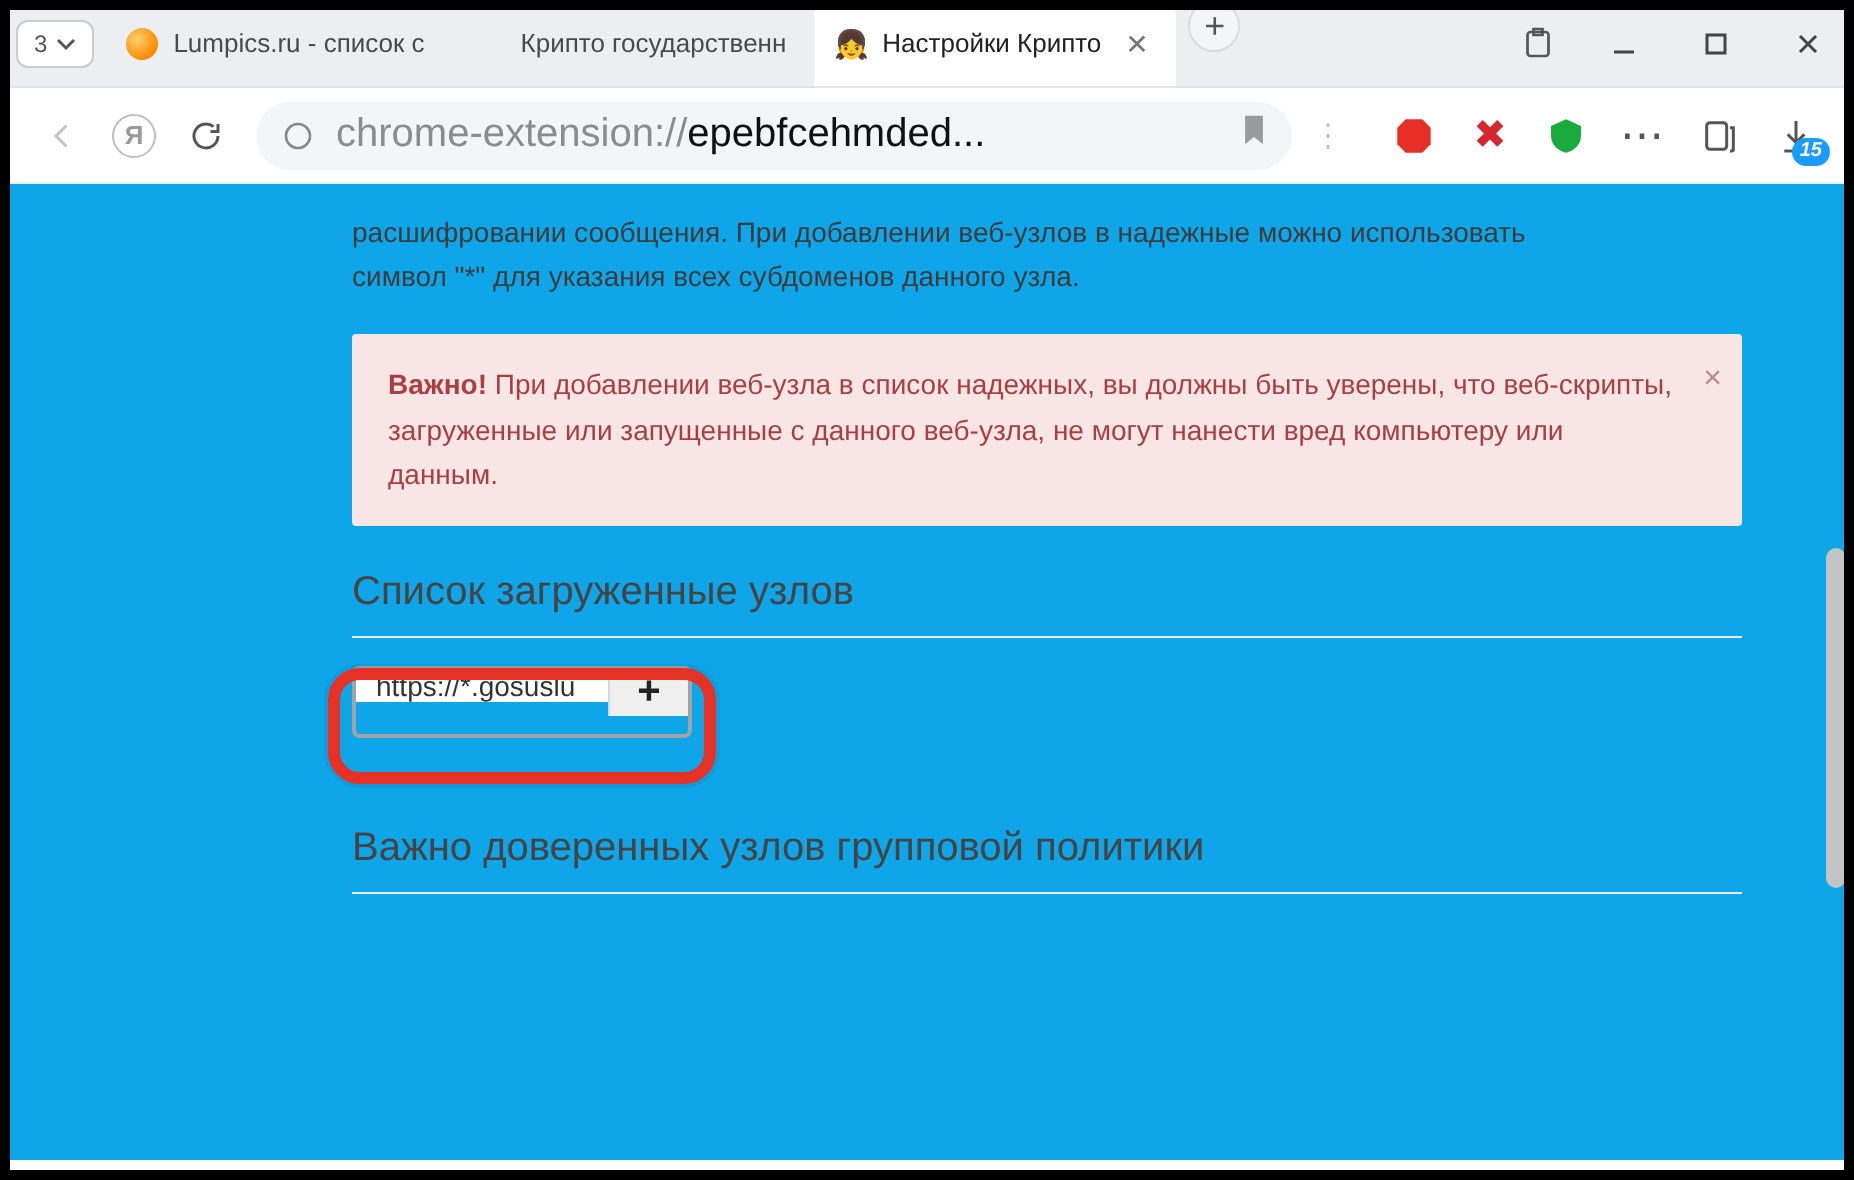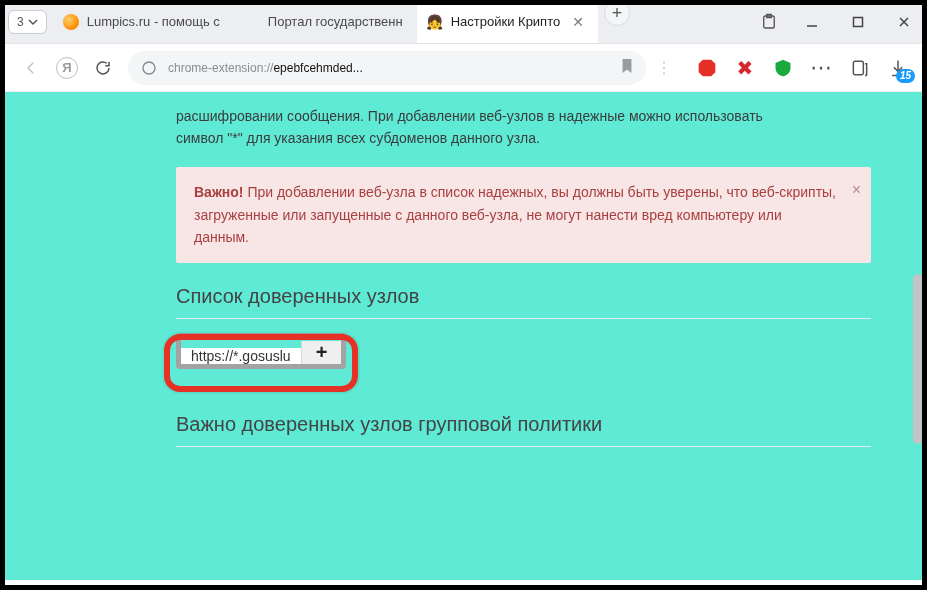--- a/index.html
+++ b/index.html
@@ -71,21 +71,21 @@
   .addrbar {
     display: flex; align-items: center; height: 48px; gap: 10px;
     padding: 0 18px 0 16px; background: #fff;
     border-bottom: 1px solid #eee;
   }
   .nav-btn { width: 30px; height: 30px; display:flex; align-items:center; justify-content:center; color:#555; border-radius:50%; }
   .nav-btn.disabled { color: #c4c5c7; }
   .yandex-pill { width: 22px; height: 22px; border:1.5px solid #bfbfbf; border-radius:50%; display:flex; align-items:center;justify-content:center; color:#9a9a9a; font-weight:700; font-size:13px; }
   .url-box {
     flex: 1; height: 34px; border-radius: 18px; background: #f4f5f7;
-    display:flex; align-items:center; padding: 0 12px; color:#111; font-size:12px;
+    display:flex; align-items:center; padding: 0 12px; color:#111; font-size:20px;
     gap: 10px; min-width: 0;
   }
   .url-box .secure { width:18px;height:18px;display:flex;align-items:center;justify-content:center;color:#888; }
   .url-box .url { flex:1; white-space:nowrap; overflow:hidden; text-overflow:ellipsis; }
   .url-box .url .dim { color:#8a8c8f; }
   .url-box .bookmark { color:#9a9b9d; }
   .addr-icons { display:flex; align-items:center; gap:16px; padding-left: 14px; }
   .ext-icon { width:22px;height:22px; position:relative; display:flex;align-items:center;justify-content:center; }
   .ext-dots { font-size:22px; color:#555; letter-spacing:1px; line-height:1; }
   .reader-icon { color:#555; }
@@ -94,21 +94,21 @@
     position:absolute; right:-6px; bottom:-4px;
     background:#1a9cff; color:#fff; font-size:10px; font-weight:700;
     border-radius: 8px; padding: 0 4px; line-height:14px;font-style:italic;
   }
 
   
   .page {
     height: calc(590px - 44px - 48px - 10px);
     overflow: hidden;
     position: relative;
-    background:#5eead4;
+    background:#0ea5e9;
   }
   .page-inner {
     width: 100%;
     padding-left: 176px;
     padding-right: 56px;
     padding-top: 0;
   }
   .intro { color:#3c3c3c; font-size:14px; line-height:1.55; }
   .alert {
     background:#f7e6e5; color:#aa3f3f; font-size:14px; line-height:1.6;
@@ -116,22 +116,22 @@
     position:relative;
   }
   .alert .close {
     position:absolute; right:10px; top:10px; color:#bb8b8b; font-size:16px;
   }
   h2.sec {
     font-weight:400; color:#444; font-size:20px; margin:18px 0 14px;
     border-bottom:1px solid #ececec; padding-bottom: 10px;
   }
   .input-row {
-    display:flex; align-items:flex-end; width: 170px; height:36px;
-    border:5px solid #a3a3a3; border-radius:4px; overflow:hidden;
+    display:flex; align-items:flex-start; width: 170px; height:36px;
+    border:2px solid #a3a3a3; border-radius:4px; overflow:hidden;
     margin-bottom: 26px;
   }
   .input-row input {
     flex:1; border:0; outline:0; padding:0 10px; font-size:14px;
     min-width:0; background:#fff; color:#333;
   }
   .input-row .addbtn {
     width:40px; background:#efefef; border-left:1px solid #d6d8db;
     display:flex;align-items:center;justify-content:center;
     font-size:20px; color:#222; font-weight:700;
@@ -173,25 +173,25 @@
   <div class="tab-count-pill">
     <span>3</span>
     <svg viewBox="0 0 10 10">
         <path d="M1 3 L5 7 L9 3" fill="none" stroke="currentColor" stroke-width="1.5"></path>
       </svg>
   </div>
 
   <div class="tabs">
     <div class="tab">
       <span class="favicon fav-orange"></span>
-      <span class="label">Lumpics.ru - помощь с</span>
+      <span class="label">Lumpics.ru - список с</span>
     </div>
     <div class="tab">
       <span class="favicon fav-flag"><span class="w"></span><span class="b"></span><span class="r"></span></span>
-      <span class="label">Портал государственн</span>
+      <span class="label">Крипто государственн</span>
     </div>
     <div class="tab active">
       <span class="favicon fav-crypto">👧</span>
       <span class="label">Настройки Крипто</span>
       <span class="close">✕</span>
     </div>
     <div class="newtab-btn">+</div>
   </div>
 
   <div class="collections-btn">
@@ -287,21 +287,21 @@
     <p class="intro">
       <span>расшифровании сообщения. При добавлении веб-узлов в надежные можно использовать</span><br>
       <span>символ "*" для указания всех субдоменов данного узла.</span>
     </p>
 
     <div class="alert">
       <span class="close">×</span>
       <strong>Важно!</strong><span> При добавлении веб-узла в список надежных, вы должны быть уверены, что веб-скрипты, загруженные или запущенные с данного веб-узла, не могут нанести вред компьютеру или данным.</span>
     </div>
 
-    <h2 class="sec">Список доверенных узлов</h2>
+    <h2 class="sec">Список загруженные узлов</h2>
 
     <div style="position:relative; display:inline-block;">
       <div class="input-row">
         <input type="text" value="https://*.gosuslu" style="">
         <div class="addbtn">+</div>
       </div>
     </div>
 
     <h2 class="sec">Важно доверенных узлов групповой политики</h2>
 

